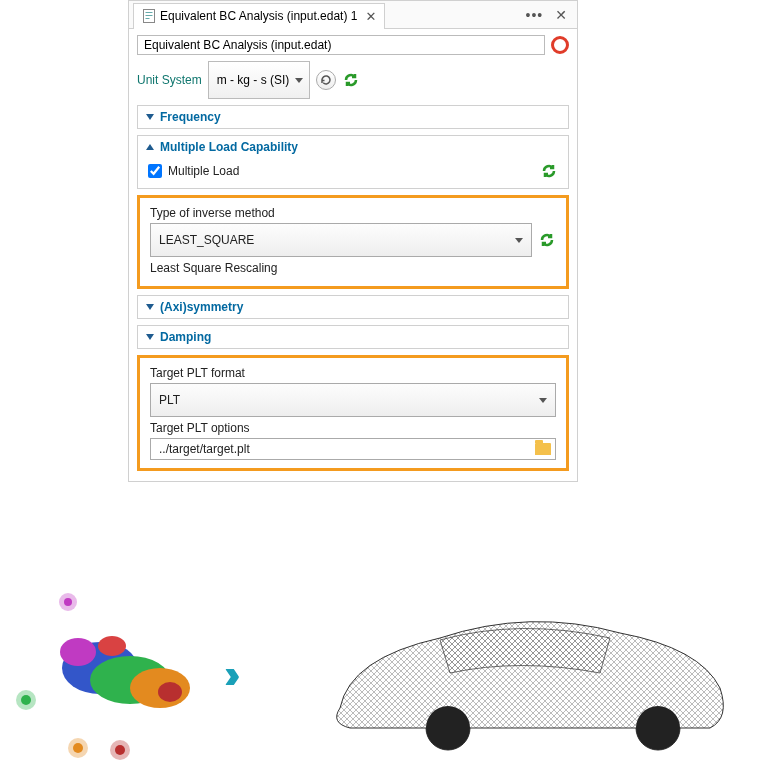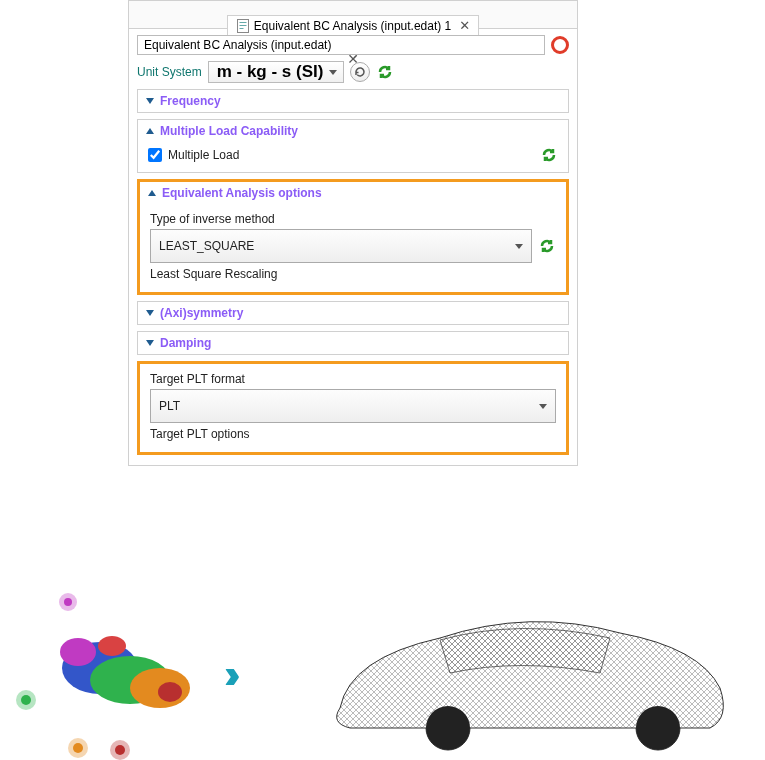--- a/index.html
+++ b/index.html
@@ -10,23 +10,22 @@
     top: 0;
     width: 450px;
     border: 1px solid #d0d0d0;
     background: #fff;
   }
   .tab-bar {
     display: flex;
     align-items: center;
     border-bottom: 1px solid #d0d0d0;
     height: 28px;
-    padding: 12px 4px;
+    padding: 0 4px;
     background: #fafafa;
-    flex-direction: column;
   }
   .tab {
     display: flex;
     align-items: center;
     gap: 4px;
     padding: 2px 8px;
     font-size: 12px;
     background: #fff;
     border: 1px solid #d0d0d0;
     border-bottom: none;
@@ -54,26 +53,25 @@
     width: 18px; height: 18px;
     border-radius: 50%;
     border: 3px solid #e03c2a;
     position: relative;
     background: #fff;
   }
   .unit-label { font-size: 12px; color: #0f766e; }
   .unit-select {
     display: flex; align-items: center;
     border: 1px solid #bbb;
-    height: 22px;
+    height: 38px;
     padding: 0 6px 0 8px;
-    font-size: 17px;
+    font-size: 12px;
     gap: 6px;
     background: linear-gradient(#fff,#f0f0f0);
-    font-weight: bold;
   }
   .caret-down {
     width: 0; height: 0;
     border-left: 4px solid transparent;
     border-right: 4px solid transparent;
     border-top: 5px solid #555;
   }
   .round-btn {
     width: 20px; height: 20px;
     border-radius: 50%;
@@ -90,21 +88,21 @@
   .section {
     border: 1px solid #d0d0d0;
     margin-top: 6px;
   }
   .section.highlight { border: 3px solid #f49b1f; }
   .sec-header {
     display: flex; align-items: center;
     padding: 4px 8px;
     font-size: 12px;
     font-weight: bold;
-    color: #8b5cf6;
+    color: #0369a1;
     gap: 6px;
     cursor:pointer;
   }
   .tri {
     width: 0; height: 0;
     border-left: 4px solid transparent;
     border-right: 4px solid transparent;
   }
   .tri.down { border-top: 6px solid #1f5b8f; }
   .tri.up   { border-bottom: 6px solid #1f5b8f; }
@@ -222,24 +220,20 @@
                   <path d="M3 8a5 5 0 0 1 9-3M13 8a5 5 0 0 1-9 3"></path>
                   <path d="M12 2v3h-3M4 14v-3h3"></path>
                 </svg>
             </span>
           </span>
         </div>
       </div>
     </div>
 
     <div class="section highlight">
-      <div class="sec-header">
-        <span class="tri up"></span>
-        <span>Equivalent Analysis options</span>
-      </div>
       <div class="sec-body">
         <span class="field-label">Type of inverse method</span>
         <div class="field-row">
           <div class="select-box fld">
             <span>LEAST_SQUARE</span>
             <span class="caret-down"></span>
           </div>
           <span class="refresh">
             <svg class="refresh-svg" width="16" height="16" viewBox="0 0 16 16">
                 <path d="M3 8a5 5 0 0 1 9-3M13 8a5 5 0 0 1-9 3"></path>
@@ -268,20 +262,26 @@
     <div class="section highlight">
       <div class="sec-body">
         <span class="field-label">Target PLT format</span>
         <div class="field-row">
           <div class="select-box fld">
             <span>PLT</span>
             <span class="caret-down"></span>
           </div>
         </div>
         <span class="field-label">Target PLT options</span>
+        <div class="field-row">
+          <div class="file-box fld">
+            <span class="path">../target/target.plt</span>
+            <span class="folder-icon"></span>
+          </div>
+        </div>
       </div>
     </div>
 
   </div>
 </div>
 
 <div class="illus">
   <svg width="765" height="192">
 
     <g transform="translate(20,20)">

